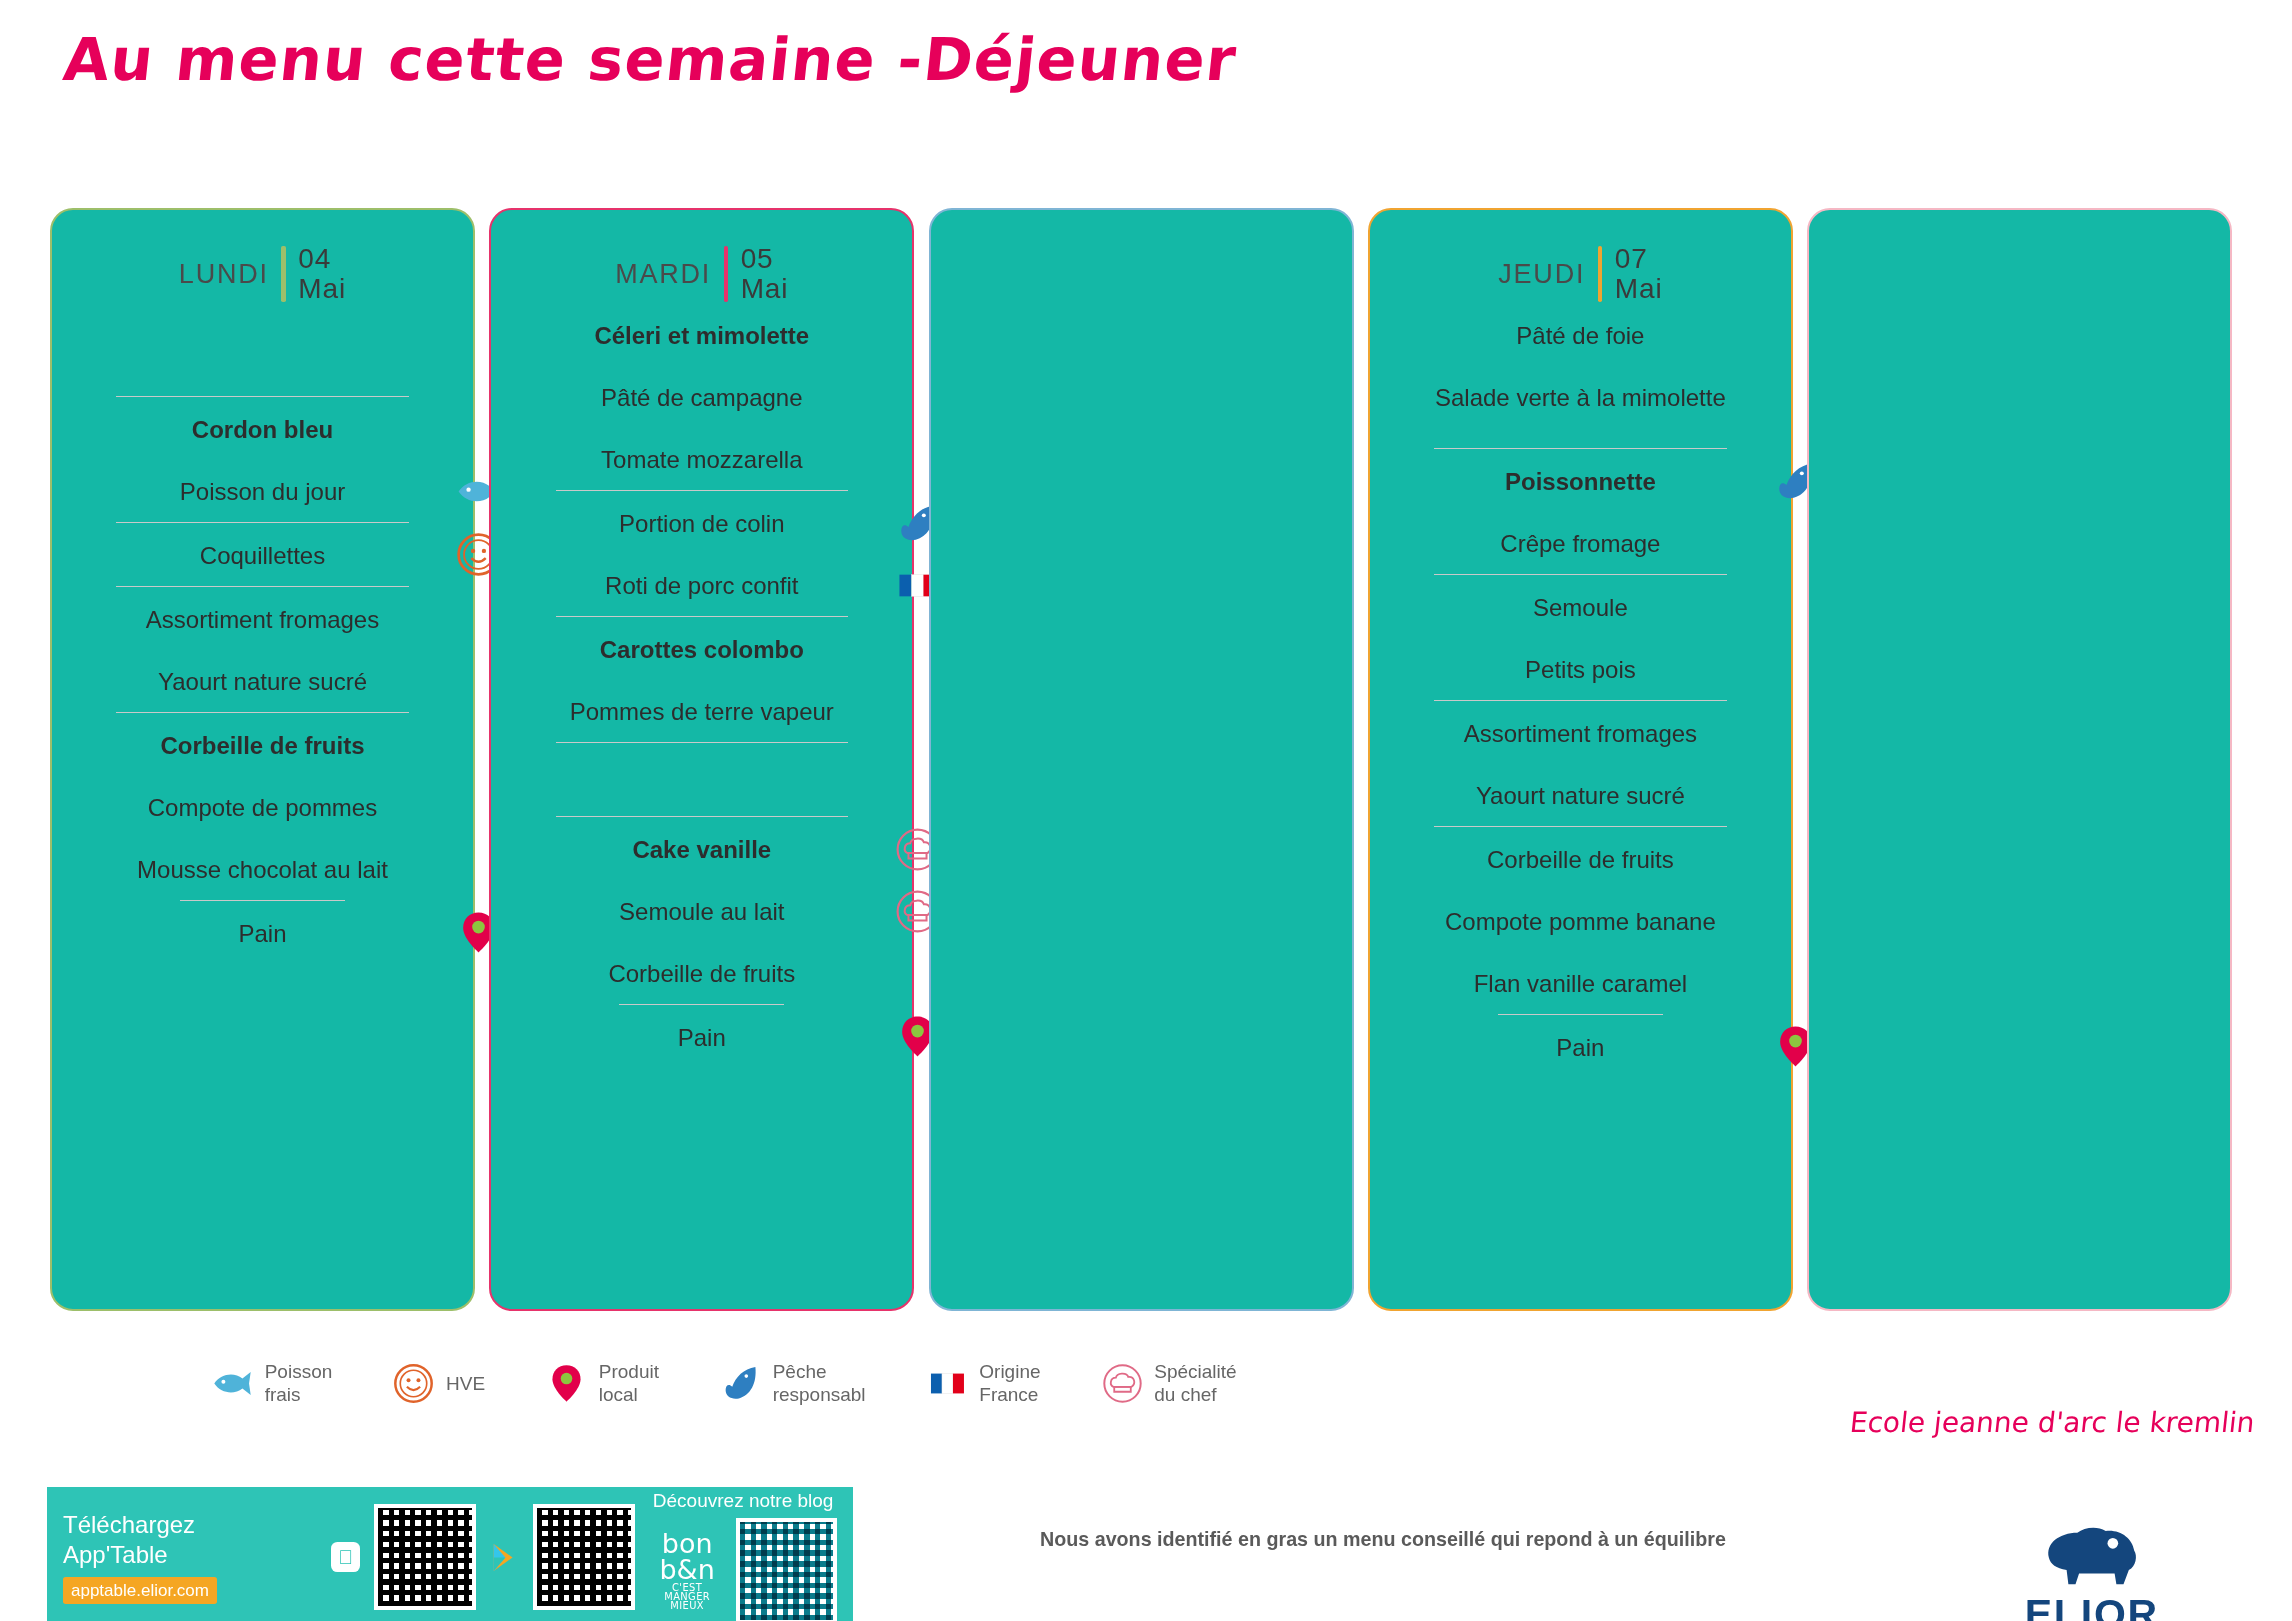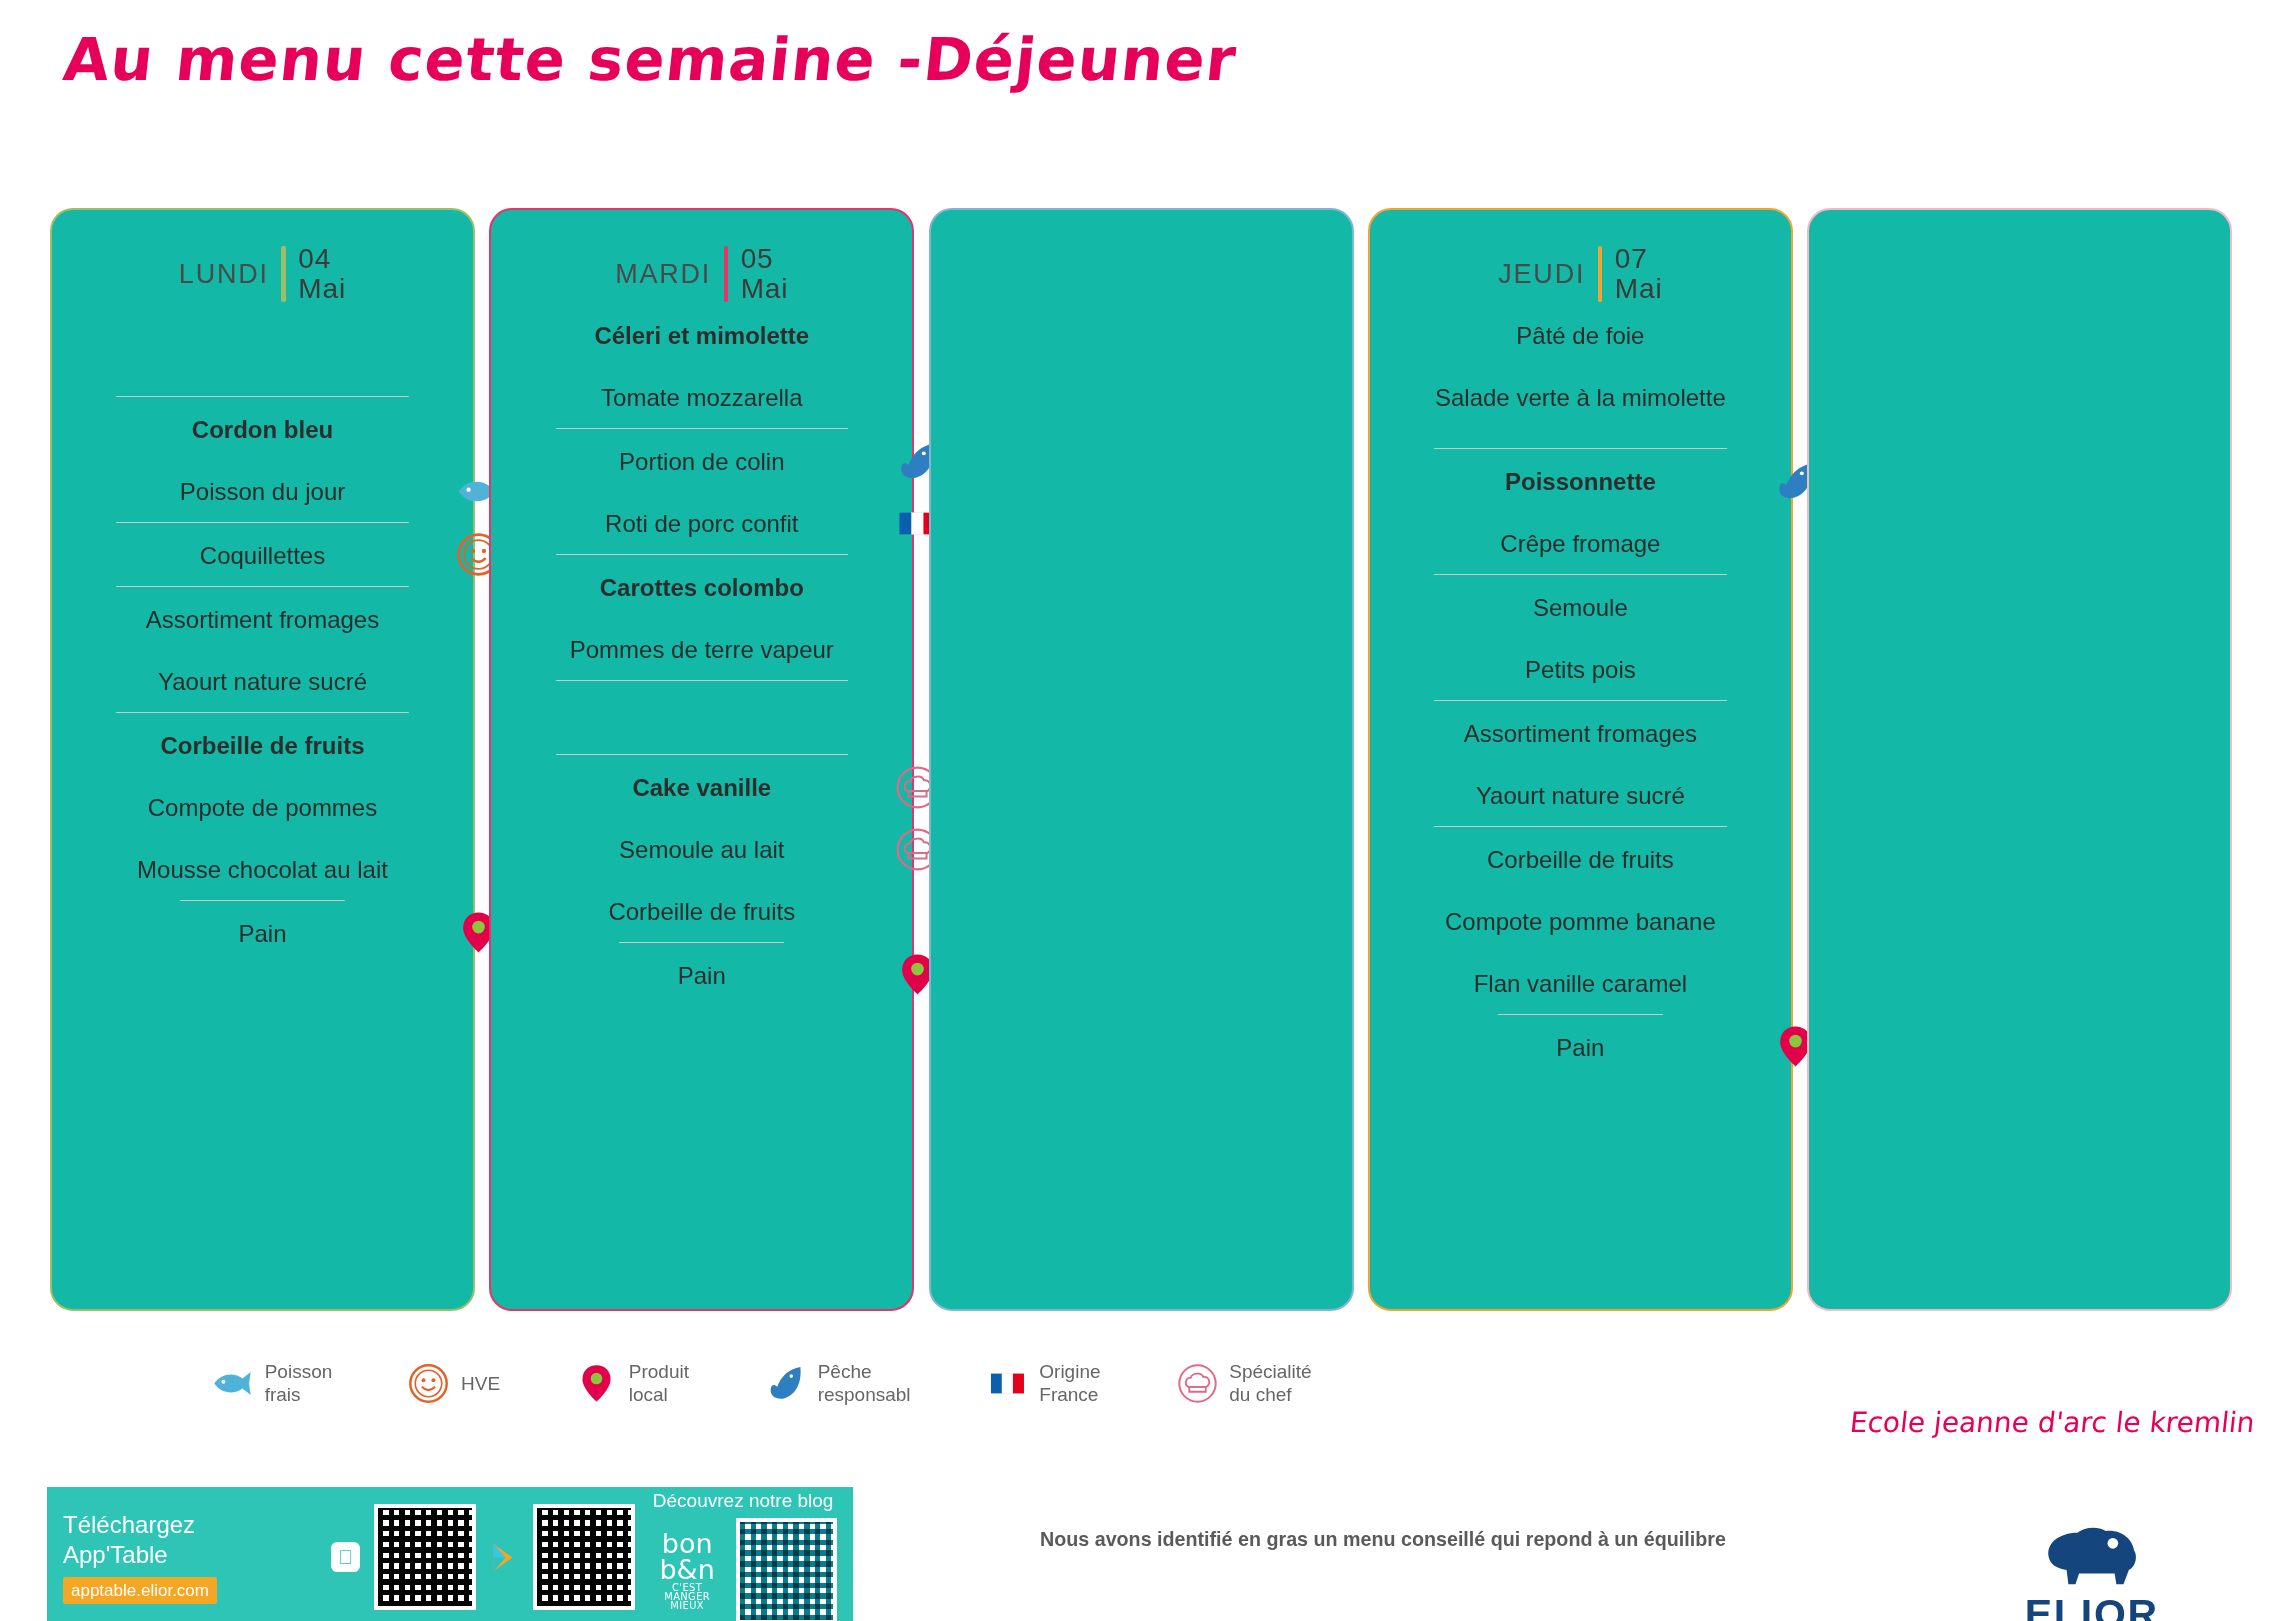--- a/index.html
+++ b/index.html
@@ -110,21 +110,21 @@
     justify-content: center;
   }
 
   
   .legend {
     position: absolute;
     left: 211px;
     top: 1360px;
     display: flex;
     align-items: center;
-    gap: 75px;
+    gap: 60px;
   }
   .legend-item {
     display: flex;
     align-items: center;
     gap: 10.7px;
   }
   .legend-label {
     font-size: 19px;
     color: #666;
     line-height: 1.22;
@@ -288,20 +288,21 @@
       <div class="day-header">
         <span class="day-name">MARDI</span>
         <span class="day-bar" style="background:#e6336b"></span>
         <span class="day-date">
           <span class="dd">05</span>
           <span class="mm">Mai</span>
         </span>
       </div>
       <ul class="dish-list">
         <li class="dish bold"><span>Céleri et mimolette</span></li>
+        <li class="dish"><span>Pâté de campagne</span></li>
         <li class="dish"><span>Tomate mozzarella</span></li>
         <li class="sep"></li>
         <li class="dish"><span>Portion de colin</span><span class="badge">
             <span style="display: inline-flex; align-items: center; justify-content: center; width: 47px; height: 47px;">
               <svg width="47" height="47" viewBox="0 0 52 52">
                 <path d="M44 6 C30 8 20 18 16 30 C12 26 8 28 8 34 C8 42 16 46 24 44 C38 40 46 26 44 6 Z" fill="#2e7fc1"></path>
                 <circle cx="33" cy="17" r="2.2" fill="#fff"></circle>
               </svg>
             </span>
           </span></li>

